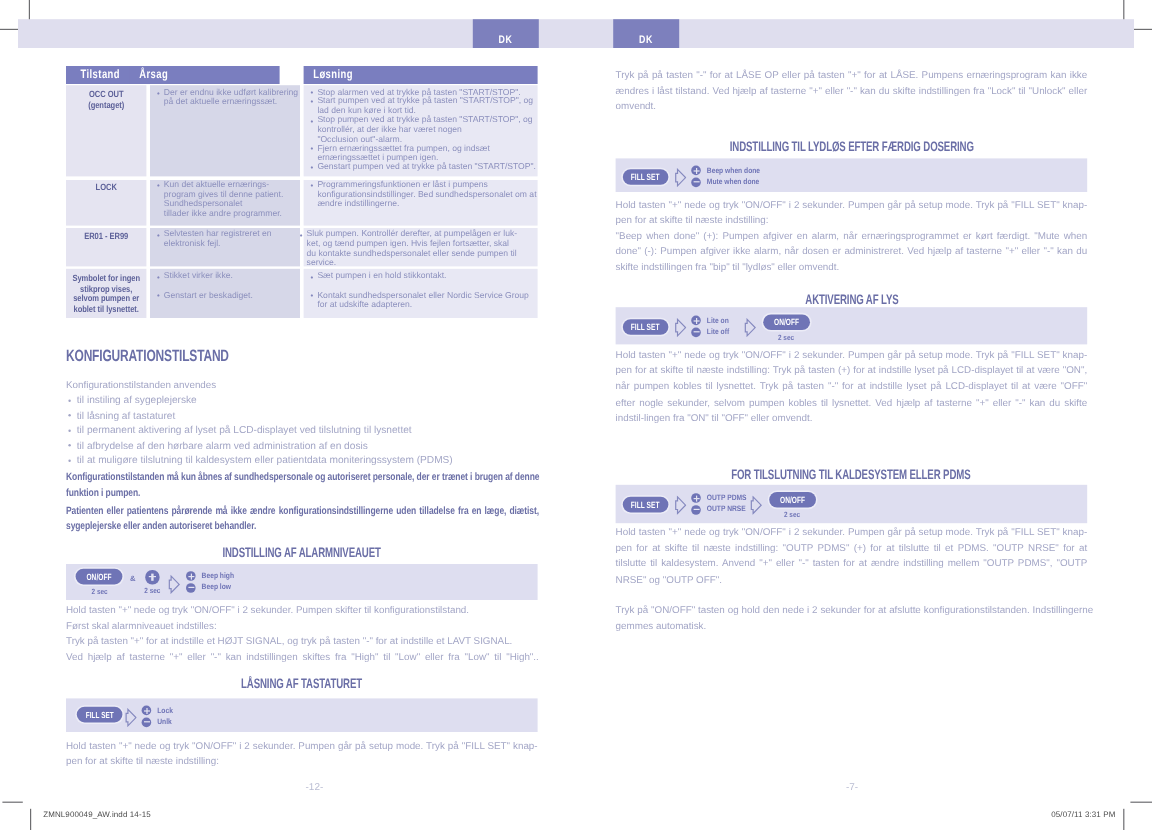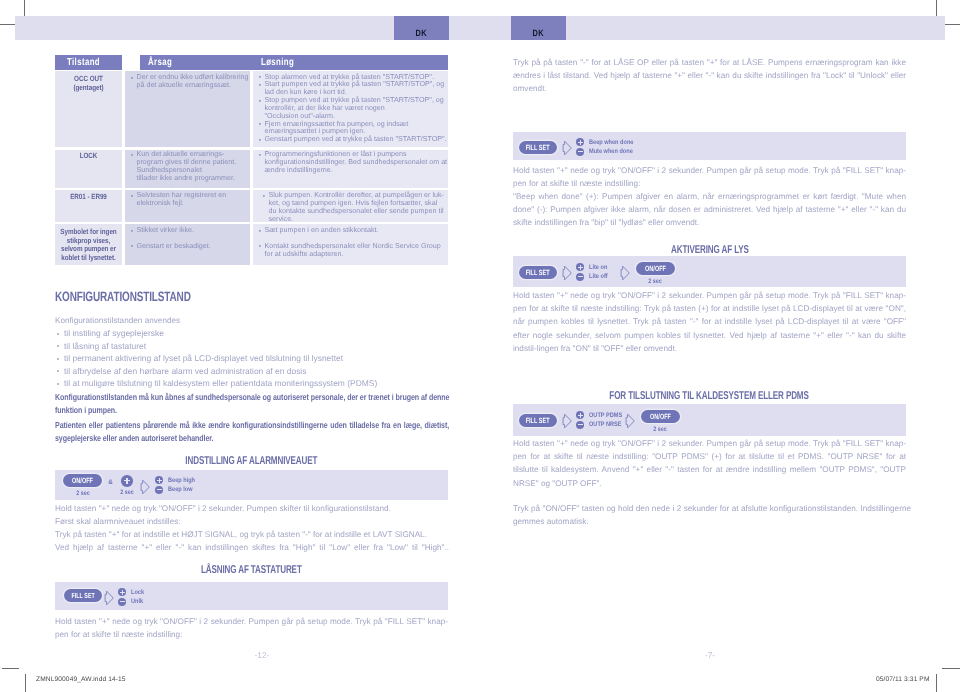--- a/index.html
+++ b/index.html
@@ -5,21 +5,21 @@
   html,body{margin:0;padding:0;}
   body{width:960px;height:692px;background:#ffffff;font-family:"Liberation Sans",sans-serif;overflow:hidden;position:relative;
        -webkit-font-smoothing:antialiased;text-rendering:geometricPrecision;}
   .page{position:absolute;left:0;top:0;width:960px;height:692px;}
 
   
   .cropmark{position:absolute;background:#6d6d70;}
 
   
   .headband{position:absolute;background:#dfdeee;}
-  .dktab{position:absolute;background:#7d80bd;color:#0f172a;display:flex;align-items:center;justify-content:center;
+  .dktab{position:absolute;background:#7d80bd;color:#ffffff;display:flex;align-items:center;justify-content:center;
          font-weight:bold;letter-spacing:.4px;}
   .dktab span{font-size:9.2px;transform:scaleX(.8);display:inline-block;letter-spacing:0.6px;margin-top:9px;}
   .th{z-index:3;position:absolute;background:#7a7ebf;color:#fff;display:flex;align-items:center;}
   .th span{font-size:10.2px;font-weight:bold;transform:scaleX(.77);transform-origin:left center;display:inline-block;white-space:nowrap;letter-spacing:0.5px;}
   .cell{position:absolute;box-sizing:border-box;z-index:1;}
   .c1{background:#e5e4f1;}
   .c2{background:#d6d7e8;}
   .c3{background:#e8e8f4;}
   .state{z-index:2;position:absolute;color:#5d6199;font-size:7.5px;font-weight:bold;text-align:center;line-height:8.65px;
          transform:scaleX(.84);transform-origin:center top;letter-spacing:-0.05px;white-space:nowrap;}
@@ -84,21 +84,21 @@
       <span>DK</span>
     </div>
   <div class="dktab" style="left:511px;top:16px;width:55px;height:24px;">
       <span>DK</span>
     </div>
 
   <div>
     <div class="th" style="left:55px;top:55px;width:67px;height:15px;justify-content:center;box-sizing:border-box;">
         <span>Tilstand</span>
       </div>
-    <div class="th" style="left:140px;top:55px;width:125px;height:15px;padding-left:8px;box-sizing:border-box;">
+    <div class="th" style="left:108px;top:55px;width:125px;height:15px;padding-left:8px;box-sizing:border-box;">
         <span>Årsag</span>
       </div>
     <div class="th" style="left:253px;top:55px;width:195px;height:15px;padding-left:8px;box-sizing:border-box;">
         <span>Løsning</span>
       </div>
 
     <div class="cell c1" style="left:55px;top:71px;width:67px;height:76px;"></div>
     <div class="cell c2" style="left:125px;top:71px;width:125px;height:76px;"></div>
     <div class="cell c3" style="left:253px;top:71px;width:195px;height:76px;"></div>
     <div class="state" style="left:55px;top:75px;width:67px;">
@@ -131,39 +131,39 @@
 
     <div class="cell c1" style="left:55px;top:190px;width:67px;height:32px;"></div>
     <div class="cell c2" style="left:125px;top:190px;width:125px;height:32px;"></div>
     <div class="cell c3" style="left:253px;top:190px;width:195px;height:32px;"></div>
     <div class="state" style="left:55px;top:193px;width:67px;">
       <div>ER01 - ER99</div>
     </div>
     <ul class="ul" style="left:131px;top:192px;width:112px;">
       <li>Selvtesten har registreret en<br>elektronisk fejl.</li>
     </ul>
-    <ul class="ul" style="left:263px;top:192px;width:185px;">
+    <ul class="ul" style="left:250px;top:192px;width:185px;">
       <li>Sluk pumpen. Kontrollér derefter, at pumpelågen er luk-<br>ket, og tænd pumpen igen. Hvis fejlen fortsætter, skal<br>du kontakte sundhedspersonalet eller sende pumpen til<br>service.</li>
     </ul>
 
     <div class="cell c1" style="left:55px;top:224px;width:67px;height:41px;"></div>
     <div class="cell c2" style="left:125px;top:224px;width:125px;height:41px;"></div>
     <div class="cell c3" style="left:253px;top:224px;width:195px;height:41px;"></div>
     <div class="state" style="left:55px;top:228px;width:67px;">
       <div>Symbolet for ingen</div>
       <div>stikprop vises,</div>
       <div>selvom pumpen er</div>
       <div>koblet til lysnettet.</div>
     </div>
     <ul class="ul" style="left:131px;top:227px;width:112px;">
       <li>Stikket virker ikke.</li>
       <li class="gap">Genstart er beskadiget.</li>
     </ul>
     <ul class="ul" style="left:259px;top:227px;width:185px;">
-      <li>Sæt pumpen i en anden stikkontakt.</li>
+      <li>Sæt pumpen i en hold stikkontakt.</li>
       <li class="gap">Kontakt sundhedspersonalet eller Nordic Service Group<br>for at udskifte adapteren.</li>
     </ul>
   </div>
 
   <h2 class="sec" style="left:55px;top:290px;">KONFIGURATIONSTILSTAND</h2>
 
   <div class="body" style="left:55px;top:314px;width:300px;">Konfigurationstilstanden anvendes</div>
   <ul class="bodylist" style="left:55px;top:327px;width:400px;">
     <li>til instiling af sygeplejerske</li>
     <li>til låsning af tastaturet</li>
@@ -247,20 +247,21 @@
       </div>
     </div>
   </div>
 
   <div class="body just" style="left:55px;top:615px;width:393px;">Hold tasten "+" nede og tryk "ON/OFF" i 2 sekunder. Pumpen går på setup mode. Tryk på "FILL SET" knap-pen for at skifte til næste indstilling:</div>
 
   <div class="pnum" style="left:232px;top:650px;width:60px;">-12-</div>
 
   <div class="body just" style="left:513px;top:56px;width:393px;">Tryk på på tasten "-" for at LÅSE OP eller på tasten "+" for at LÅSE. Pumpens ernæringsprogram kan ikke ændres i låst tilstand. Ved hjælp af tasterne "+" eller "-" kan du skifte indstillingen fra "Lock" til "Unlock" eller omvendt.</div>
 
+  <h3 class="sub" style="left:513px;top:118px;width:393px;"><span>INDSTILLING TIL LYDLØS EFTER FÆRDIG DOSERING</span></h3>
   <div class="kbox" style="left:513px;top:132px;width:393px;height:28px;">
     <div class="pill" style="position:absolute;left:5.5px;top:9px;width:38px;height:12.5px;font-size:7.6px;">
         <span>FILL SET</span>
       </div>
     <svg class="arrw" width="10" height="16" viewBox="0 0 10 16" style="left:49px;top:8px;">
       <path d="M2.6 1.1 L9.3 8.0 L2.6 14.9 L2.6 11.6 L1.1 11.6 L1.1 4.4 L2.6 4.4 Z" fill="none" stroke="#8589bf" stroke-width="1.0" stroke-linejoin="miter"></path>
     </svg>
     <div class="optgrp" style="left:63px;top:5.5px;">
       <div class="optrow">
         <div class="circ" style="width:8.3px;height:8.3px;">

